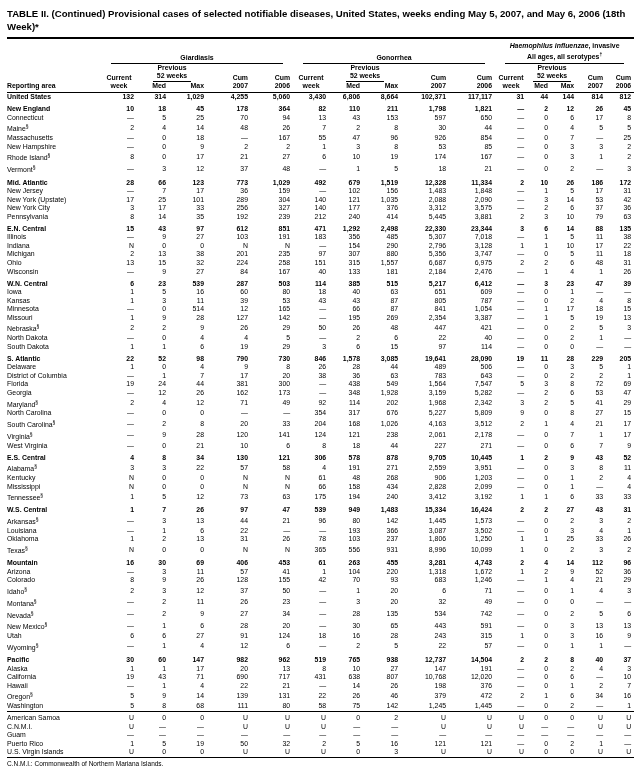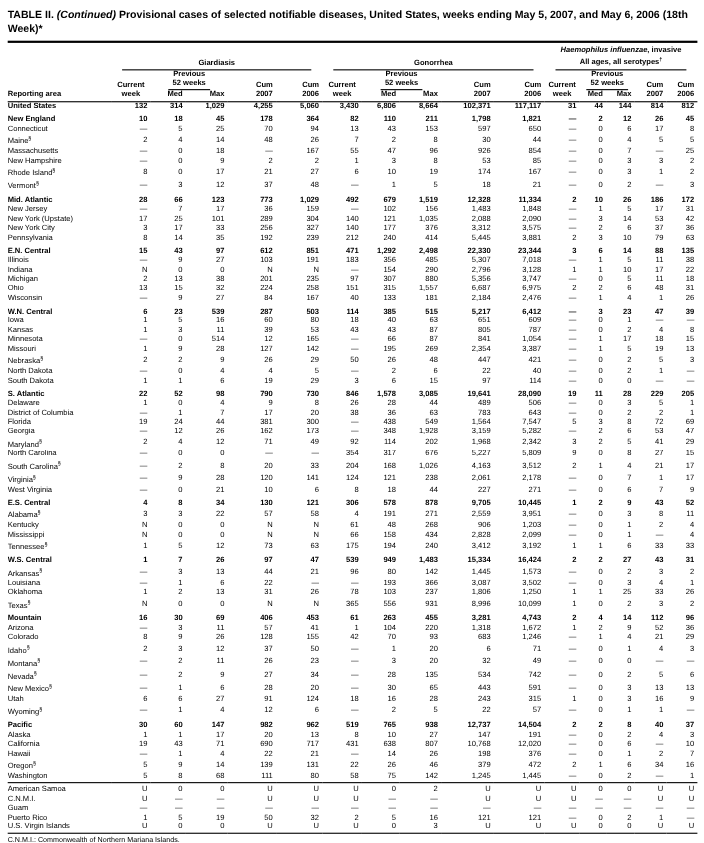--- a/index.html
+++ b/index.html
@@ -3,21 +3,21 @@
 <meta charset="utf-8">
 <style>
   * { box-sizing: border-box; }
   html,body { margin:0; padding:0; }
   body {
     width:640px; height:766px; background:#fff; color:#000;
     font-family:"Liberation Sans", sans-serif; overflow:hidden;
   }
   .page { padding:7px 6px 0 7px; }
   .title { font-size:9.6px; font-weight:bold; line-height:13px; letter-spacing:0; }
-  .title .it { font-style:italic; }
+  .title .it { }
   .title-rule { border-bottom:2px solid #000; margin:4px 0 3px 0; }
 
   table { border-collapse:collapse; table-layout:fixed; width:627px; }
   th, td { padding:0; margin:0; }
   thead { border-bottom:1px solid #000; }
   thead th { font-size:6.9px; font-weight:bold; line-height:8.2px; vertical-align:bottom; }
   th.area-h { text-align:left; vertical-align:bottom; padding-bottom:2px; }
   th.grp { vertical-align:bottom; }
   .grp-line { border-bottom:1px solid #000; text-align:center; padding-bottom:1px; margin:0 10px; }
   .grp-line .it { font-style:italic; }

